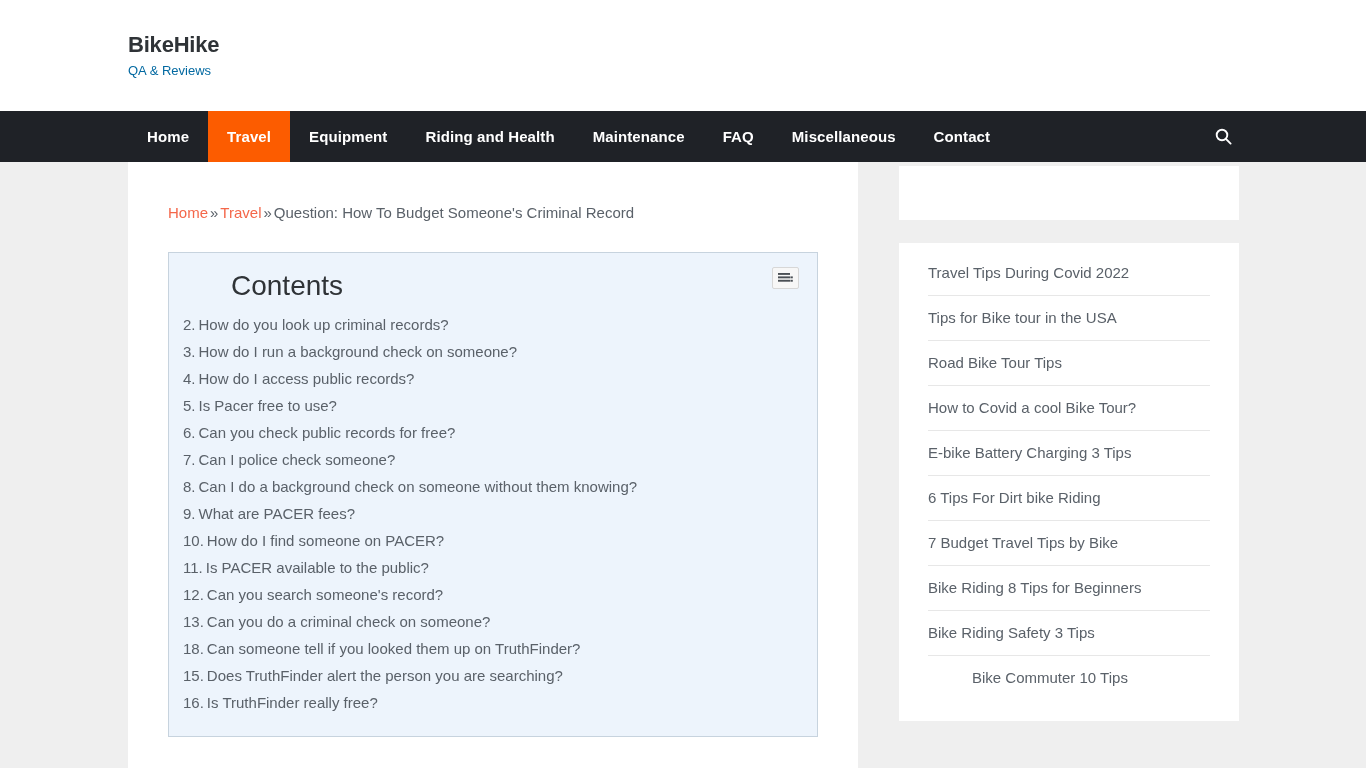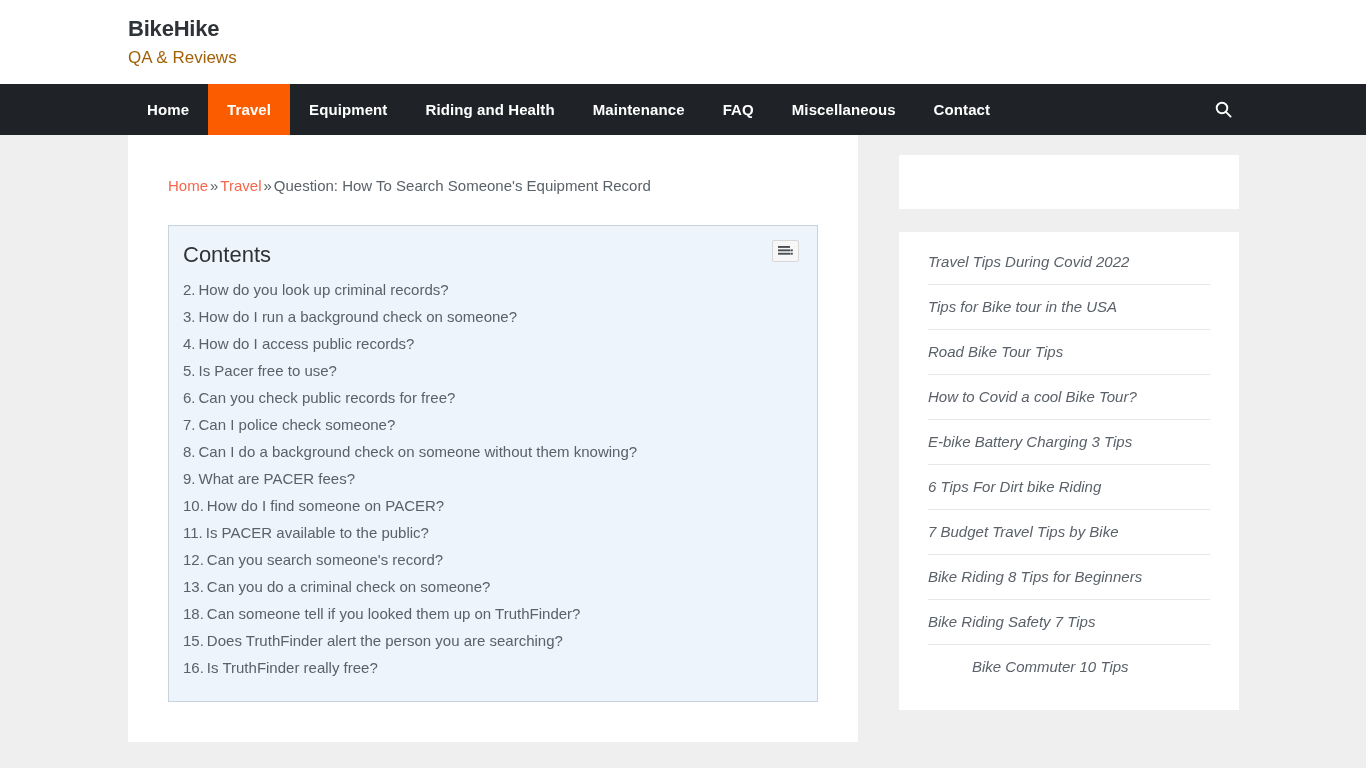--- a/index.html
+++ b/index.html
@@ -7,36 +7,36 @@
     width: 1366px; height: 768px;
     overflow: hidden;
     background: #efefef;
     font-family: "Liberation Sans", sans-serif;
     -webkit-font-smoothing: antialiased;
   }
 
   
   .site-header {
     background: #ffffff;
-    height: 84px;
+    height: 111px;
     padding: 16px 128px;
     display: flex;
     flex-direction: column;
     justify-content: center;
   }
   .site-title {
     font-size: 22px;
     font-weight: bold;
     color: #2f3337;
     letter-spacing: -0.2px;
     line-height: 1.2;
   }
   .site-tagline {
-    font-size: 17px;
-    color: #a16207;
+    font-size: 13px;
+    color: #0369a1;
     margin-top: 5px;
     line-height: 1.2;
   }
 
   
   .navbar {
     background: #1f2227;
     height: 51px;
     display: flex;
     align-items: stretch;
@@ -112,25 +112,26 @@
     border: 1px solid #c7d3de;
     padding: 14px 18px 20px 14px;
     position: relative;
   }
   .toc-head {
     display: flex;
     align-items: flex-start;
     justify-content: space-between;
   }
   .toc-title {
-    font-size: 22px;
+    font-size: 28px;
     color: #2f3337;
     font-weight: normal;
     line-height: 1.2;
     padding-top: 2px;
+    margin-left: 48px;
   }
   .toc-toggle {
     width: 27px; height: 22px;
     background: #f7f7f7;
     border: 1px solid #d7d7d7;
     border-radius: 2px;
     display: flex;
     align-items: center;
     justify-content: center;
     cursor: pointer;
@@ -148,22 +149,21 @@
     line-height: 1.0;
     padding: 6px 0;
     cursor: pointer;
   }
   .toc-list li .num { margin-right: 3px; }
 
   
   .sidebar {
     width: 340px;
     flex: 0 0 340px;
-    padding-top: 20px;
-    font-style: italic;
+    padding-top: 4px;
   }
   .widget {
     background: #ffffff;
     margin-bottom: 23px;
   }
   .widget-empty { height: 54px; }
   .widget-links { padding: 8px 29px 21px 29px; }
   .widget-links ul { list-style: none; }
   .widget-links li {
     border-bottom: 1px solid #e7e7e7;
@@ -204,21 +204,21 @@
       <line x1="10.9" y1="10.9" x2="15.6" y2="15.6" stroke="#ffffff" stroke-width="1.9" stroke-linecap="round"></line>
     </svg>
   </div>
 </nav>
 
 <div class="page-wrap">
 
   <main class="content-card">
 
     <div class="breadcrumb">
-      <a>Home</a><span class="sep">»</span><a>Travel</a><span class="sep">»</span><span>Question: How To Search Someone's Equipment Record</span>
+      <a>Home</a><span class="sep">»</span><a>Travel</a><span class="sep">»</span><span>Question: How To Budget Someone's Criminal Record</span>
     </div>
 
 
     <section class="toc-box">
       <div class="toc-head">
         <div class="toc-title">Contents</div>
         <div class="toc-toggle">
           <svg width="15" height="13" viewBox="0 0 15 13">
             <rect x="0" y="1" width="12" height="1.9" fill="#4a4f55"></rect>
             <rect x="0" y="4.4" width="12" height="1.9" fill="#4a4f55"></rect>
@@ -272,21 +272,21 @@
         <li>
             <a>6 Tips For Dirt bike Riding</a>
           </li>
         <li>
             <a>7 Budget Travel Tips by Bike</a>
           </li>
         <li>
             <a>Bike Riding 8 Tips for Beginners</a>
           </li>
         <li>
-            <a>Bike Riding Safety 7 Tips</a>
+            <a>Bike Riding Safety 3 Tips</a>
           </li>
         <li>
             <a>Bike Commuter 10 Tips</a>
           </li>
       </ul>
     </div>
   </aside>
 
 </div>
 

